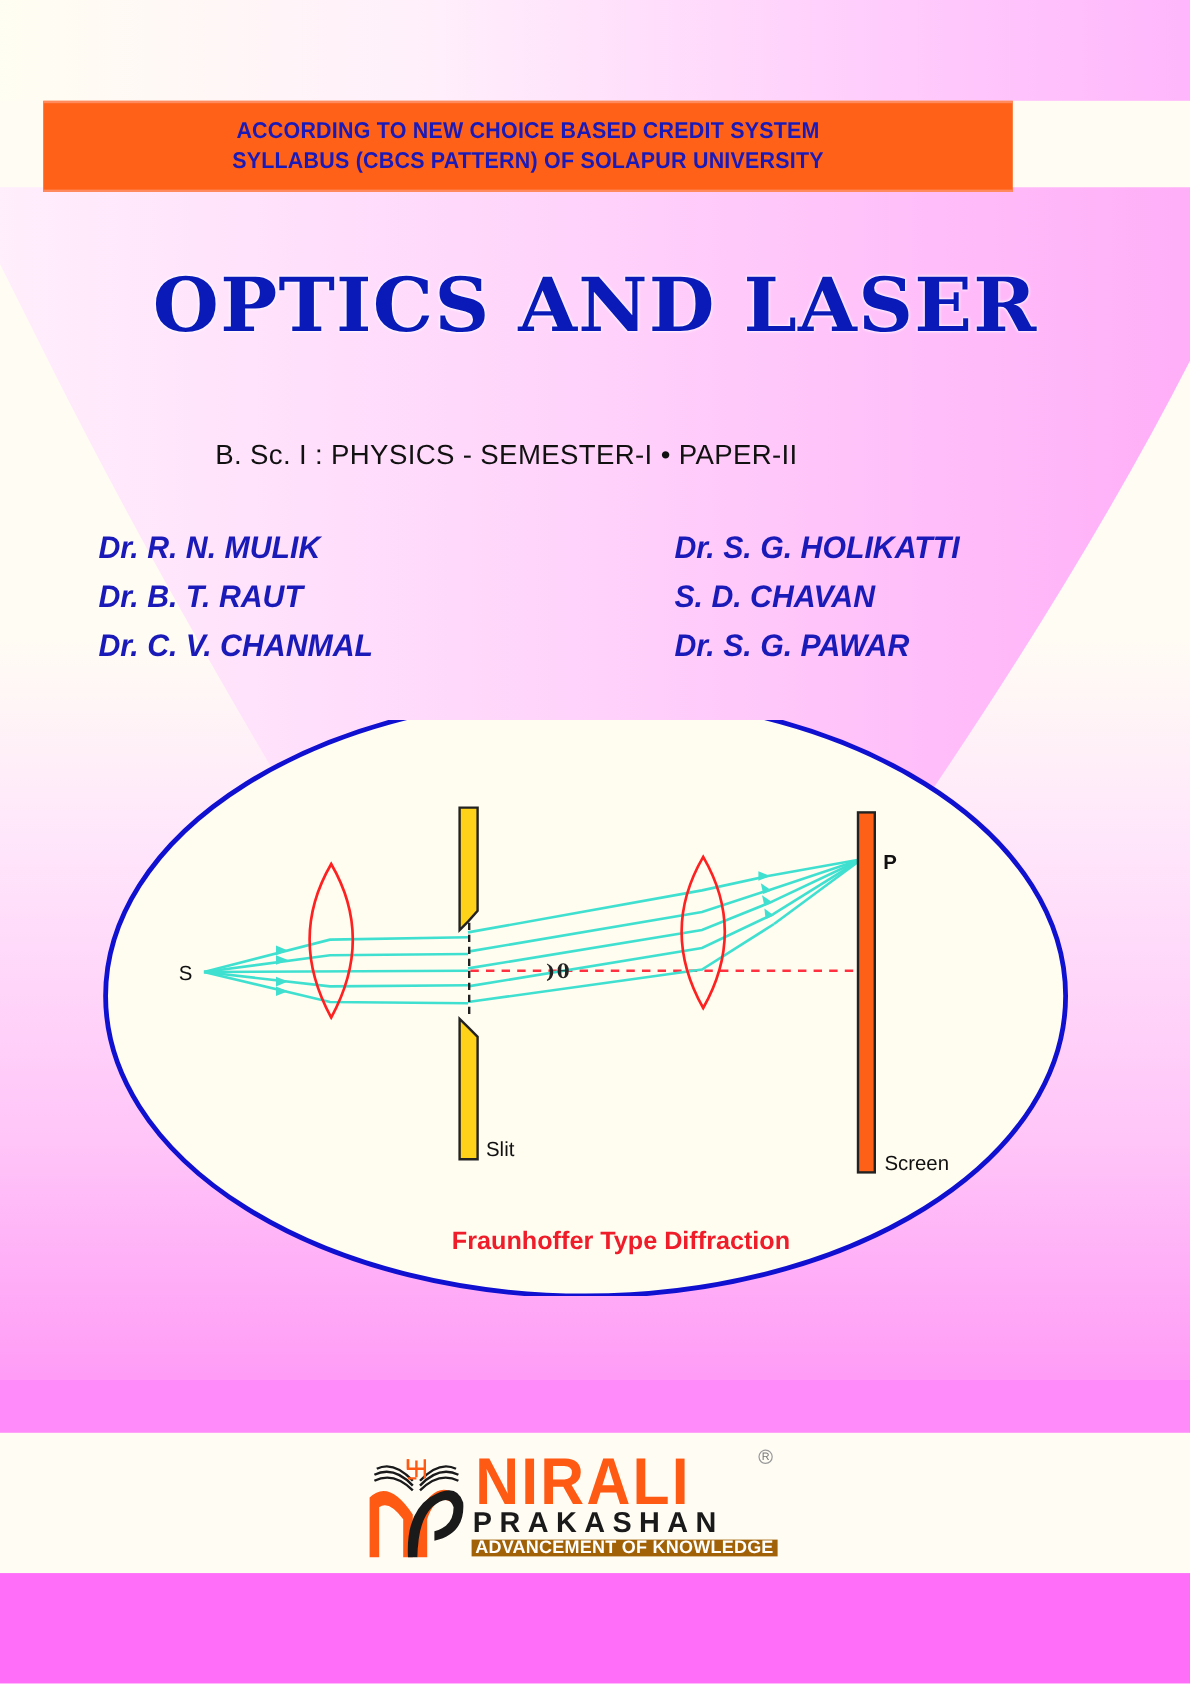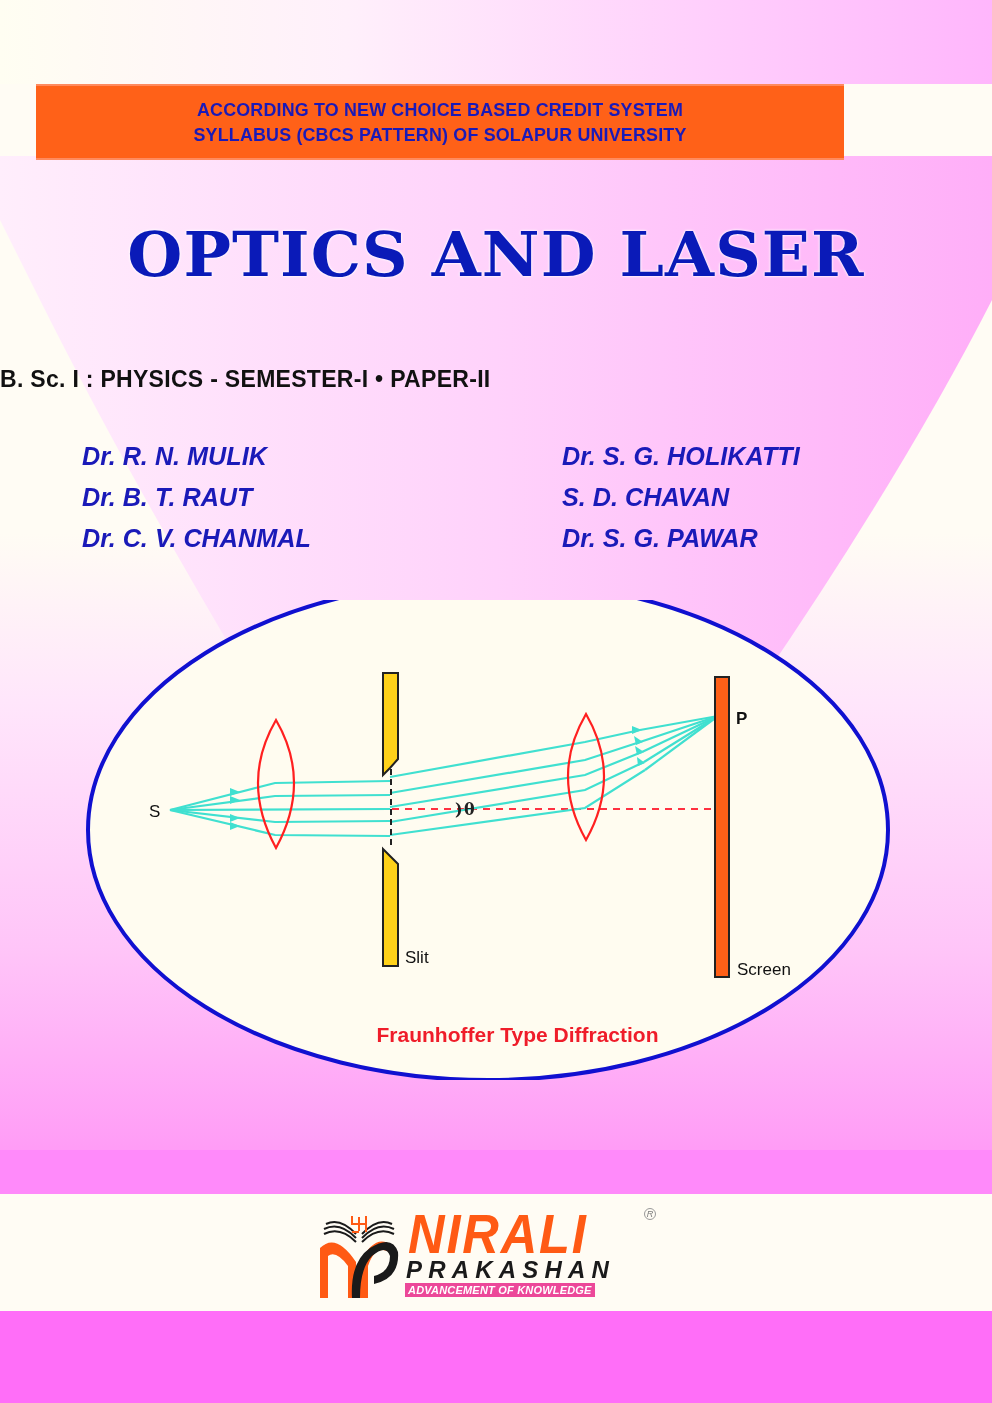--- a/index.html
+++ b/index.html
@@ -13,40 +13,40 @@
   .banner { position:absolute; left:0; top:84px; width:808px; height:72px;
     background:#ff6118; border-top:2px solid #ff8a5e; border-bottom:2px solid #ff8a5e;
     text-align:center;margin-left:36px; }
   .banner-line { font-family:"Liberation Sans", sans-serif; font-weight:bold; color:#1a1ab8;
     font-size:19px; letter-spacing:0.2px; line-height:25px; transform:scaleX(0.94); }
   .banner-line:first-child { margin-top:11px; }
   .title { position:absolute; left:0; top:218px; width:992px; text-align:center;
     font-family:"DejaVu Serif", serif; font-weight:bold; font-size:62px; color:#0a1ab8;
     letter-spacing:1px; transform:scaleX(1.02);
     text-shadow: 0 0 2px #fff, 0 0 3px #fff; }
-  .subtitle { position:absolute; left:0; top:366px; width:844px; 
-    font-weight:bold; font-size:23px; color:#111; letter-spacing:0.3px; }
+  .subtitle { position:absolute; left:0; top:366px; width:844px; text-align:center;
+    font-weight:normal; font-size:23px; color:#111; letter-spacing:0.3px; }
   .authors { position:absolute; top:436px; width:420px;font-style:italic; }
   .authors.left { left:82px; }
   .authors.right { left:562px; }
   .author { font-weight:bold; font-size:26px; color:#1a1ab8; line-height:41px; white-space:nowrap;
     transform-origin:left center; transform:scaleX(0.97); }
   .diagram { position:absolute; left:0; top:600px; width:992px; height:480px; }
   .caption { position:absolute; left:0; top:1023px; width:1035px; text-align:center;
     font-weight:bold; font-size:21px; color:#ef1d2a; }
   .logo-band { position:absolute; left:0; top:1194px; width:992px; height:117px; background:#fffcf4; }
   .band-top { position:absolute; left:0; top:1150px; width:992px; height:44px; background:#ff8afa; }
   .band-bottom { position:absolute; left:0; top:1311px; width:992px; height:92px; background:#ff6ef8; }
-  .logo { position:absolute; left:316px; top:1212px; width:340px; height:86px;font-style:italic; }
+  .logo { position:absolute; left:304px; top:1212px; width:340px; height:86px; }
   .logo-name { position:absolute; left:92px; top:-8px; font-weight:bold; font-size:55px; color:#ff5a14;
     letter-spacing:2px; line-height:60px; transform-origin:left top; transform:scaleX(0.92); }
   .logo-sub { position:absolute; left:90px; top:46px; font-size:24px; color:#1a1a1a; letter-spacing:6.2px;
     font-weight:bold; line-height:24px; }
-  .logo-tag { position:absolute; left:89px; top:71px; background:#ec4899; color:#fff; font-weight:bold;
-    font-size:11px; letter-spacing:0.2px; padding:0 3px; line-height:14px; white-space:nowrap; }
+  .logo-tag { position:absolute; left:89px; top:71px; background:#a16207; color:#fff; font-weight:bold;
+    font-size:15px; letter-spacing:0.2px; padding:0 3px; line-height:14px; white-space:nowrap; }
   .logo-reg { position:absolute; left:328px; top:-4px; font-size:9px; color:#777;
     border:1px solid #999; border-radius:50%; width:10px; height:10px; line-height:10px; text-align:center; }
   .logo-mark { position:absolute; left:0; top:0; width:90px; height:86px; }
 </style>
 </head>
 <body>
 
 <div class="page-bg"></div>
 <div class="top-strip"></div>
 

